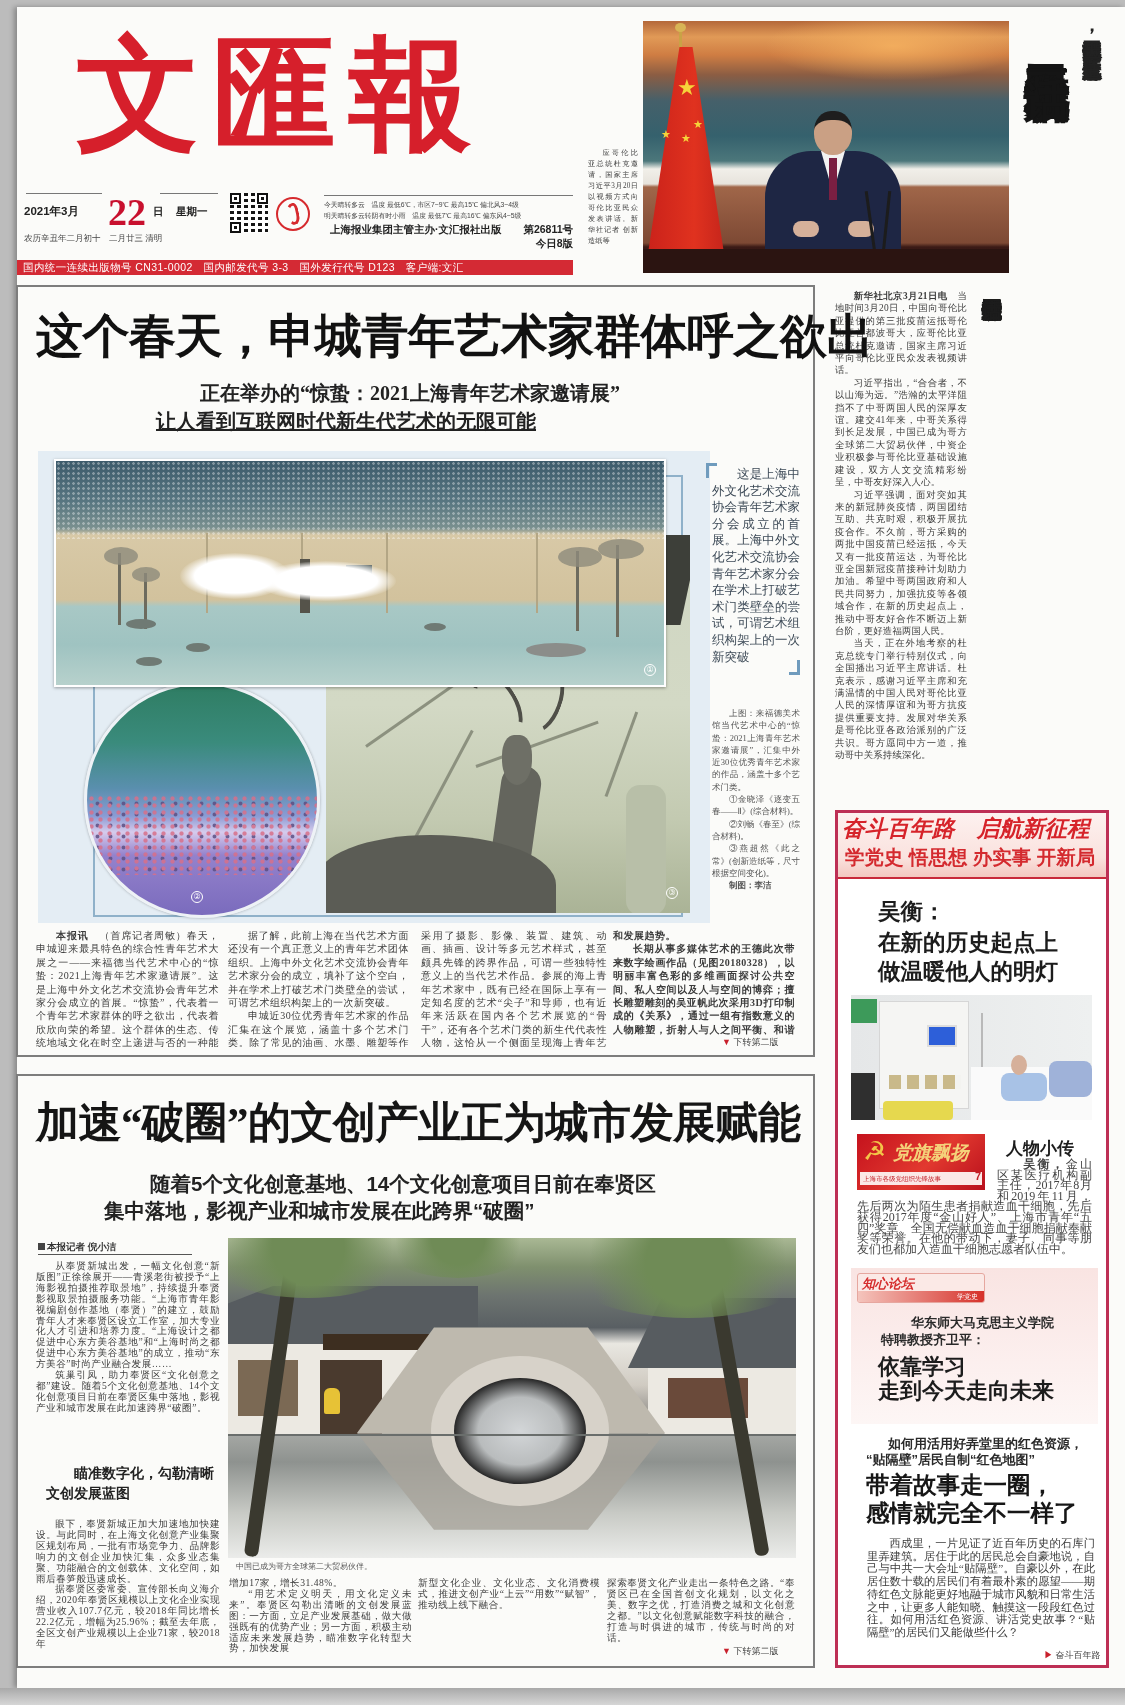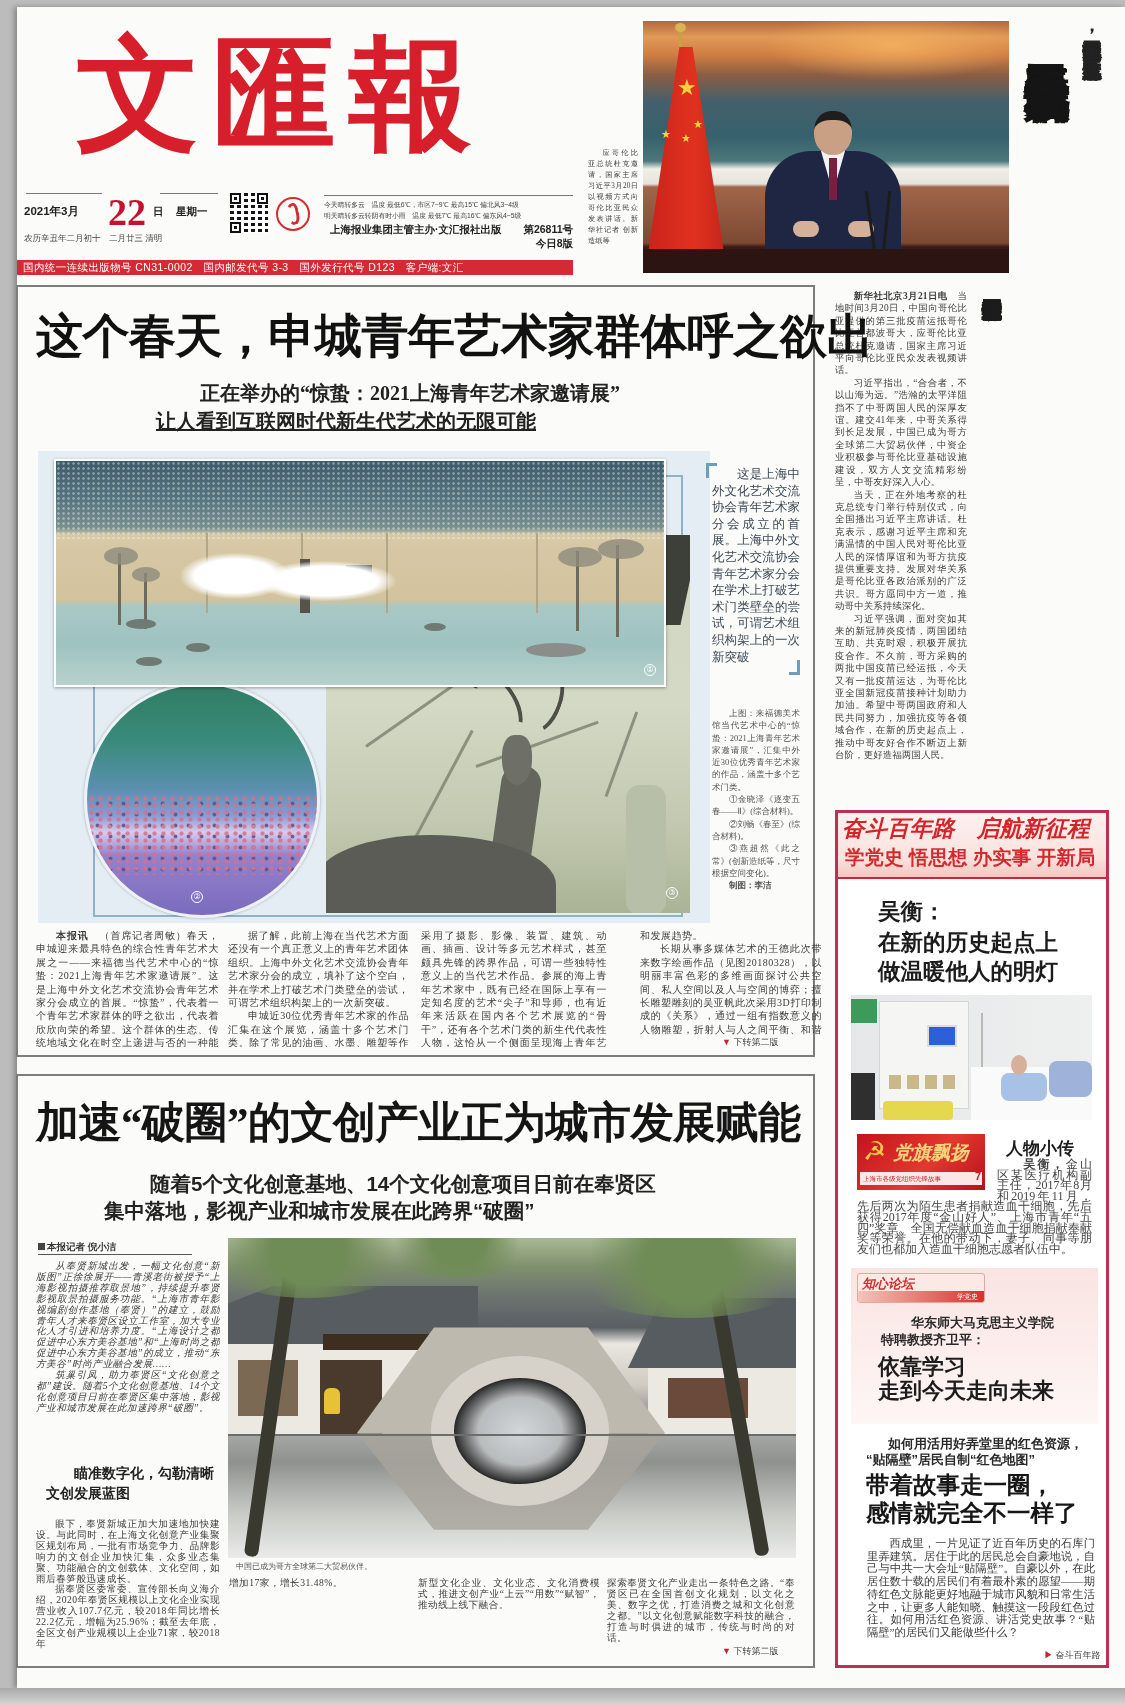--- a/index.html
+++ b/index.html
@@ -176,22 +176,22 @@
   <div class="abs desk"></div>
 </div>
 
 <div class="abs vert kicker serif">中国向哥伦比亚提供的第三批疫苗运抵波哥大，应哥伦比亚总统杜克邀请——</div>
 <div class="abs vert lead-headline serif">习近平向哥伦比亚民众发表视频讲话</div>
 <div class="abs vert lead-sub sans">杜克总统专门举行特别仪式向全国播出习近平主席讲话</div>
 
 <div class="abs body-text lead-body">
   <p><b>新华社北京3月21日电</b>　<span>当地时间3月20日，中国向哥伦比亚提供的第三批疫苗运抵哥伦比亚首都波哥大，应哥伦比亚总统杜克邀请，国家主席习近平向哥伦比亚民众发表视频讲话。</span></p>
   <p>习近平指出，“合合者，不以山海为远。”浩瀚的太平洋阻挡不了中哥两国人民的深厚友谊。建交41年来，中哥关系得到长足发展，中国已成为哥方全球第二大贸易伙伴，中资企业积极参与哥伦比亚基础设施建设，双方人文交流精彩纷呈，中哥友好深入人心。</p>
+  <p>习近平强调，面对突如其来的新冠肺炎疫情，两国团结互助、共克时艰，积极开展抗疫合作。不久前，哥方采购的两批中国疫苗已经运抵，今天又有一批疫苗运达，为哥伦比亚全国新冠疫苗接种计划助力加油。希望中哥两国政府和人民共同努力，加强抗疫等各领域合作，在新的历史起点上，推动中哥友好合作不断迈上新台阶，更好造福两国人民。</p>
   <p>当天，正在外地考察的杜克总统专门举行特别仪式，向全国播出习近平主席讲话。杜克表示，感谢习近平主席和充满温情的中国人民对哥伦比亚人民的深情厚谊和为哥方抗疫提供重要支持。发展对华关系是哥伦比亚各政治派别的广泛共识。哥方愿同中方一道，推动哥中关系持续深化。</p>
-  <p>习近平强调，面对突如其来的新冠肺炎疫情，两国团结互助、共克时艰，积极开展抗疫合作。不久前，哥方采购的两批中国疫苗已经运抵，今天又有一批疫苗运达，为哥伦比亚全国新冠疫苗接种计划助力加油。希望中哥两国政府和人民共同努力，加强抗疫等各领域合作，在新的历史起点上，推动中哥友好合作不断迈上新台阶，更好造福两国人民。</p>
 </div>
 
 <div class="abs frame art1-box"></div>
 <div class="abs art1-headline sans nowrap">这个春天，申城青年艺术家群体呼之欲出</div>
 <div class="abs art1-sub serif nowrap" style="left:200px;top:381px;">正在举办的“惊蛰：2021上海青年艺术家邀请展”</div>
 <div class="abs art1-sub serif nowrap" style="left:156px;top:409px;text-decoration:underline;">让人看到互联网时代新生代艺术的无限可能</div>
 
 <div class="abs art-area"></div>
 <div class="abs art-outline"></div>
 
@@ -257,34 +257,34 @@
 <div class="abs body-text col" style="left:36px;width:183px;">
   <p><b>本报讯</b>　<span>（首席记者周敏）春天，申城迎来最具特色的综合性青年艺术大展之一——来福德当代艺术中心的“惊蛰：2021上海青年艺术家邀请展”。这是上海中外文化艺术交流协会青年艺术家分会成立的首展。“惊蛰”，代表着一个青年艺术家群体的呼之欲出，代表着欣欣向荣的希望。这个群体的生态、传统地域文化在时空上递进与否的一种能力，值得业内关注。</span></p>
 </div>
 <div class="abs body-text col" style="left:228px;width:181px;">
   <p>据了解，此前上海在当代艺术方面还没有一个真正意义上的青年艺术团体组织。上海中外文化艺术交流协会青年艺术家分会的成立，填补了这个空白，并在学术上打破艺术门类壁垒的尝试，可谓艺术组织构架上的一次新突破。</p>
   <p>申城近30位优秀青年艺术家的作品汇集在这个展览，涵盖十多个艺术门类。除了常见的油画、水墨、雕塑等作品，更有</p>
 </div>
 <div class="abs body-text col" style="left:421px;width:186px;">
   <p style="text-indent:0;">采用了摄影、影像、装置、建筑、动画、插画、设计等多元艺术样式，甚至颇具先锋的跨界作品，可谓一些独特性意义上的当代艺术作品。参展的海上青年艺术家中，既有已经在国际上享有一定知名度的艺术“尖子”和导师，也有近年来活跃在国内各个艺术展览的“骨干”，还有各个艺术门类的新生代代表性人物，这恰从一个侧面呈现海上青年艺术创作的整体风貌</p>
 </div>
-<div class="abs body-text col" style="left:640px;width:182px;height:108px;">
+<div class="abs body-text col" style="left:613px;width:182px;height:108px;font-weight:bold;">
   <p style="text-indent:0;">和发展趋势。</p>
   <p>长期从事多媒体艺术的王德此次带来数字绘画作品（见图20180328），以明丽丰富色彩的多维画面探讨公共空间、私人空间以及人与空间的博弈；擅长雕塑雕刻的吴亚帆此次采用3D打印制成的《关系》，通过一组有指数意义的人物雕塑，折射人与人之间平衡、和谐关系的建立。</p>
 </div>
 <div class="abs cont sans" style="left:722px;top:1036px;"><span class="tri">▼</span> <span>下转第二版</span></div>
 
 <div class="abs frame art2-box"></div>
 <div class="abs art2-headline serif nowrap">加速“破圈”的文创产业正为城市发展赋能</div>
 <div class="abs art2-sub sans nowrap" style="left:150px;top:1172px;">随着5个文化创意基地、14个文化创意项目日前在奉贤区</div>
 <div class="abs art2-sub sans nowrap" style="left:104px;top:1199px;">集中落地，影视产业和城市发展在此跨界“破圈”</div>
 
 <div class="abs byline sans nowrap"><span class="sq"></span><span>本报记者 倪小洁</span></div>
 
-<div class="abs body-text c2" style="left:36px;top:1261px;width:184px;height:190px;font-style:italic;">
+<div class="abs body-text c2" style="left:36px;top:1261px;width:184px;height:190px;">
   <p>从奉贤新城出发，一幅文化创意“新版图”正徐徐展开——青溪老街被授予“上海影视拍摄推荐取景地”，持续提升奉贤影视取景拍摄服务功能。“上海市青年影视编剧创作基地（奉贤）”的建立，鼓励青年人才来奉贤区设立工作室，加大专业化人才引进和培养力度。“上海设计之都促进中心东方美谷基地”和“上海时尚之都促进中心东方美谷基地”的成立，推动“东方美谷”时尚产业融合发展……</p>
   <p>筑巢引凤，助力奉贤区“文化创意之都”建设。随着5个文化创意基地、14个文化创意项目日前在奉贤区集中落地，影视产业和城市发展在此加速跨界“破圈”。</p>
 </div>
 <div class="abs col-subhead sans nowrap" style="left:74px;top:1463px;">瞄准数字化，勾勒清晰</div>
 <div class="abs col-subhead sans nowrap" style="left:46px;top:1483px;">文创发展蓝图</div>
 <div class="abs body-text c2" style="left:36px;top:1519px;width:184px;height:136px;">
   <p>眼下，奉贤新城正加大加速地加快建设。与此同时，在上海文化创意产业集聚区规划布局，一批有市场竞争力、品牌影响力的文创企业加快汇集，众多业态集聚、功能融合的文创载体、文化空间，如雨后春笋般迅速成长。</p>
   <p>据奉贤区委常委、宣传部长向义海介绍，2020年奉贤区规模以上文化企业实现营业收入107.7亿元，较2018年同比增长22.2亿元，增幅为25.96%；截至去年底，全区文创产业规模以上企业71家，较2018年</p>
 </div>
 
@@ -306,20 +306,21 @@
   <div class="abs tree-trunk" style="left:38px;top:0;height:320px;transform:rotate(8deg);"></div>
   <div class="abs tree-trunk" style="left:500px;top:0;height:320px;transform:rotate(-10deg);"></div>
   <div class="abs leaves" style="left:-30px;top:-40px;width:220px;height:100px;"></div>
   <div class="abs leaves" style="left:150px;top:-40px;width:160px;height:80px;"></div>
   <div class="abs leaves" style="left:330px;top:-30px;width:260px;height:110px;"></div>
 </div>
 <div class="abs serif nowrap" style="left:236px;top:1561px;font-size:8px;color:#555;">中国已成为哥方全球第二大贸易伙伴。</div>
 
 <div class="abs body-text c2" style="left:229px;top:1578px;width:183px;height:78px;">
   <p style="text-indent:0;">增加17家，增长31.48%。</p>
+  <p>“用艺术定义明天，用文化定义未来”。奉贤区勾勒出清晰的文创发展蓝图：一方面，立足产业发展基础，做大做强既有的优势产业；另一方面，积极主动适应未来发展趋势，瞄准数字化转型大势，加快发展</p>
 </div>
 <div class="abs body-text c2" style="left:418px;top:1578px;width:182px;height:78px;">
   <p style="text-indent:0;">新型文化企业、文化业态、文化消费模式，推进文创产业“上云”“用数”“赋智”，推动线上线下融合。</p>
 </div>
 <div class="abs body-text c2" style="left:607px;top:1578px;width:188px;height:66px;">
   <p style="text-indent:0;">探索奉贤文化产业走出一条特色之路。“奉贤区已在全国首创文化规划，以文化之美、数字之优，打造消费之城和文化创意之都。”以文化创意赋能数字科技的融合，打造与时俱进的城市，传统与时尚的对话。</p>
 </div>
 <div class="abs cont sans" style="left:722px;top:1645px;"><span class="tri">▼</span> <span>下转第二版</span></div>
 
 <div class="abs side-box"></div>

